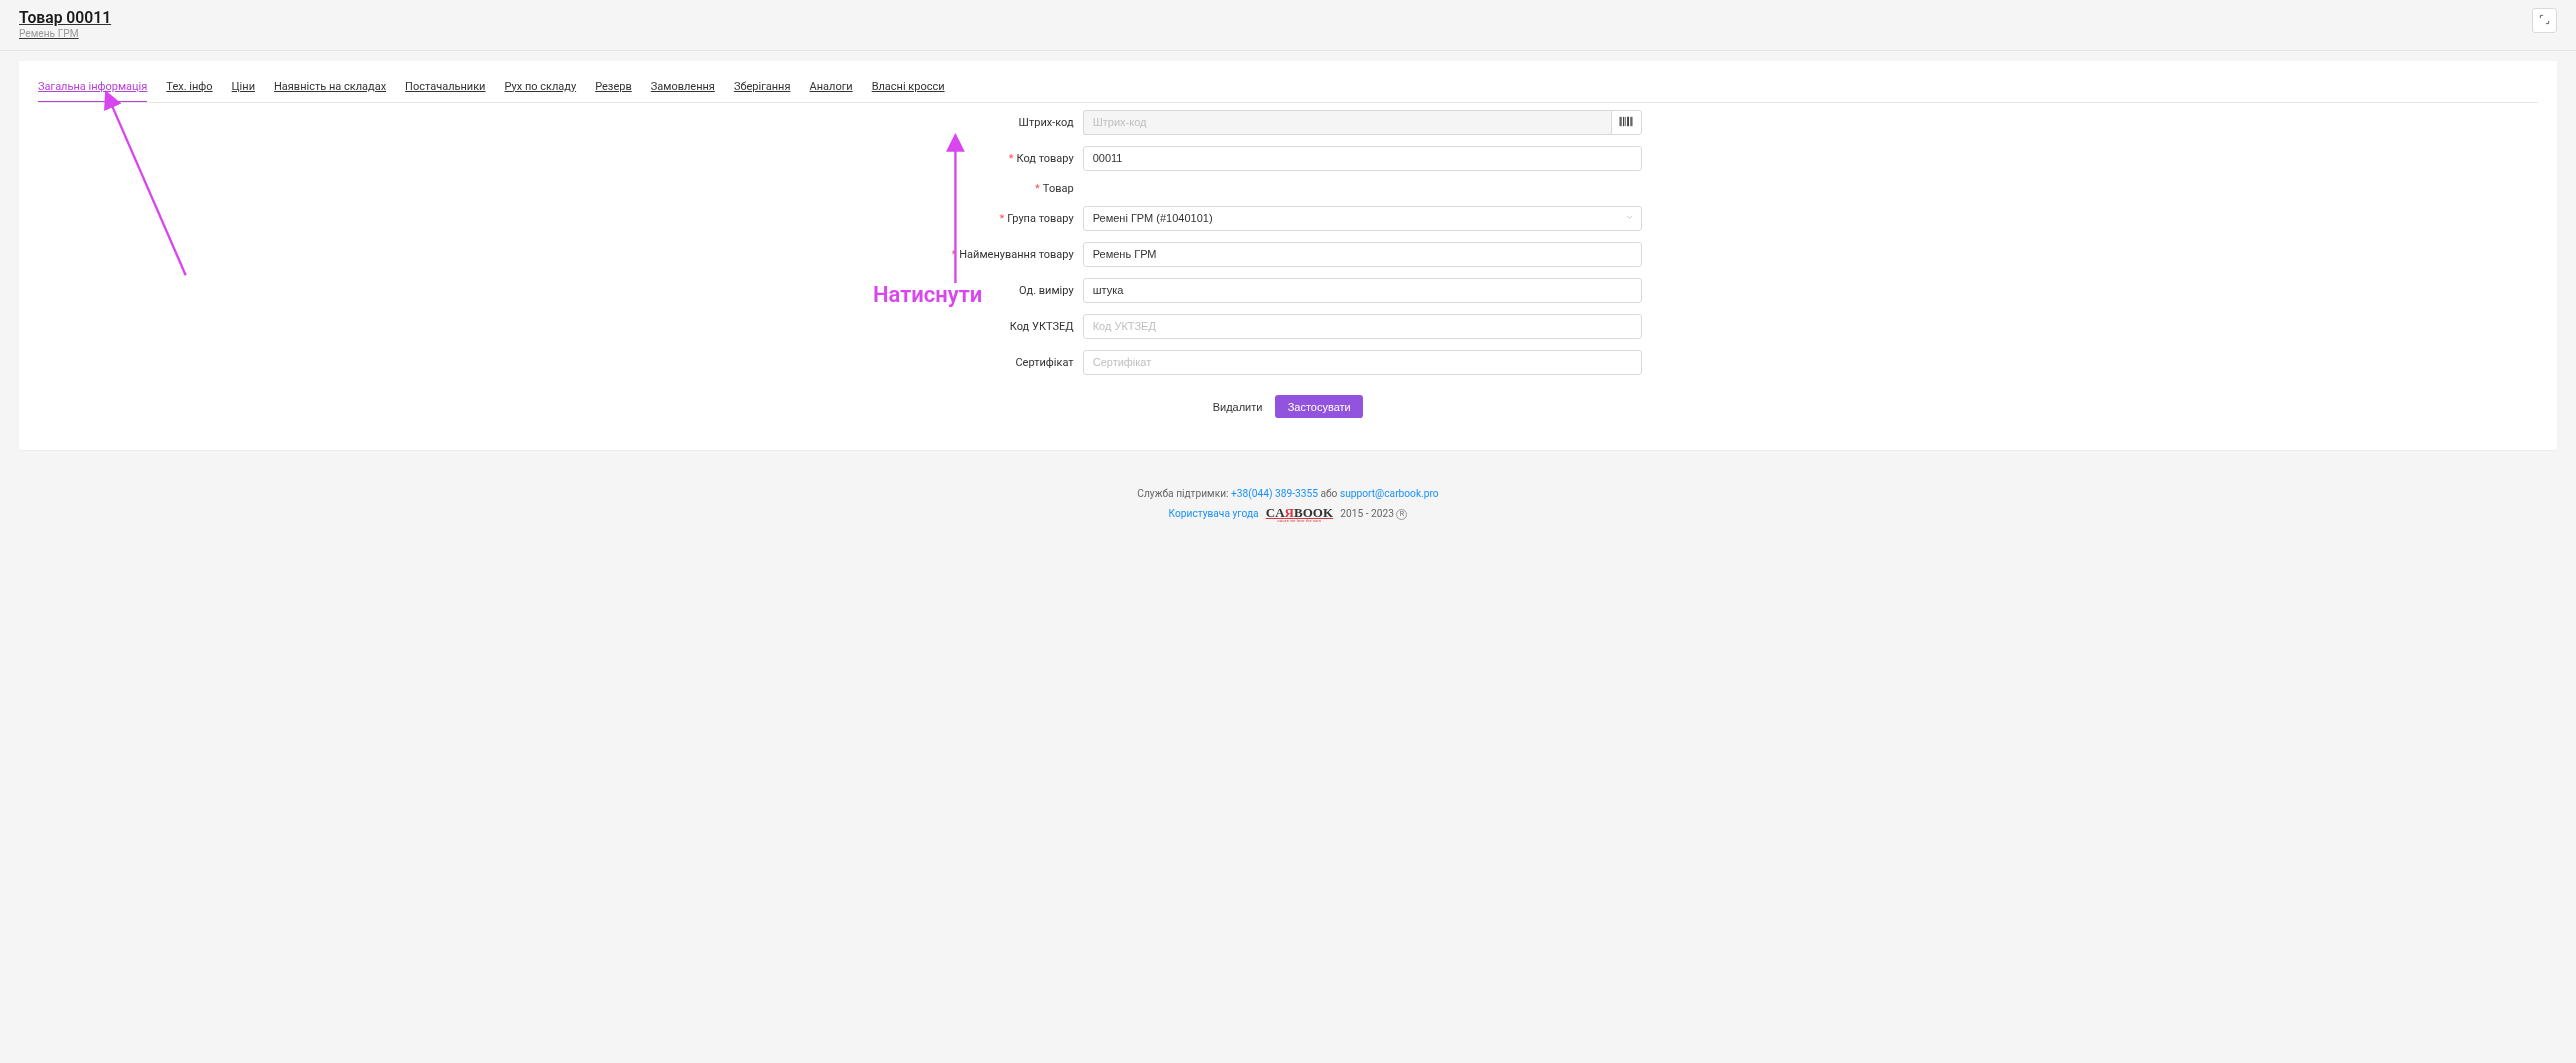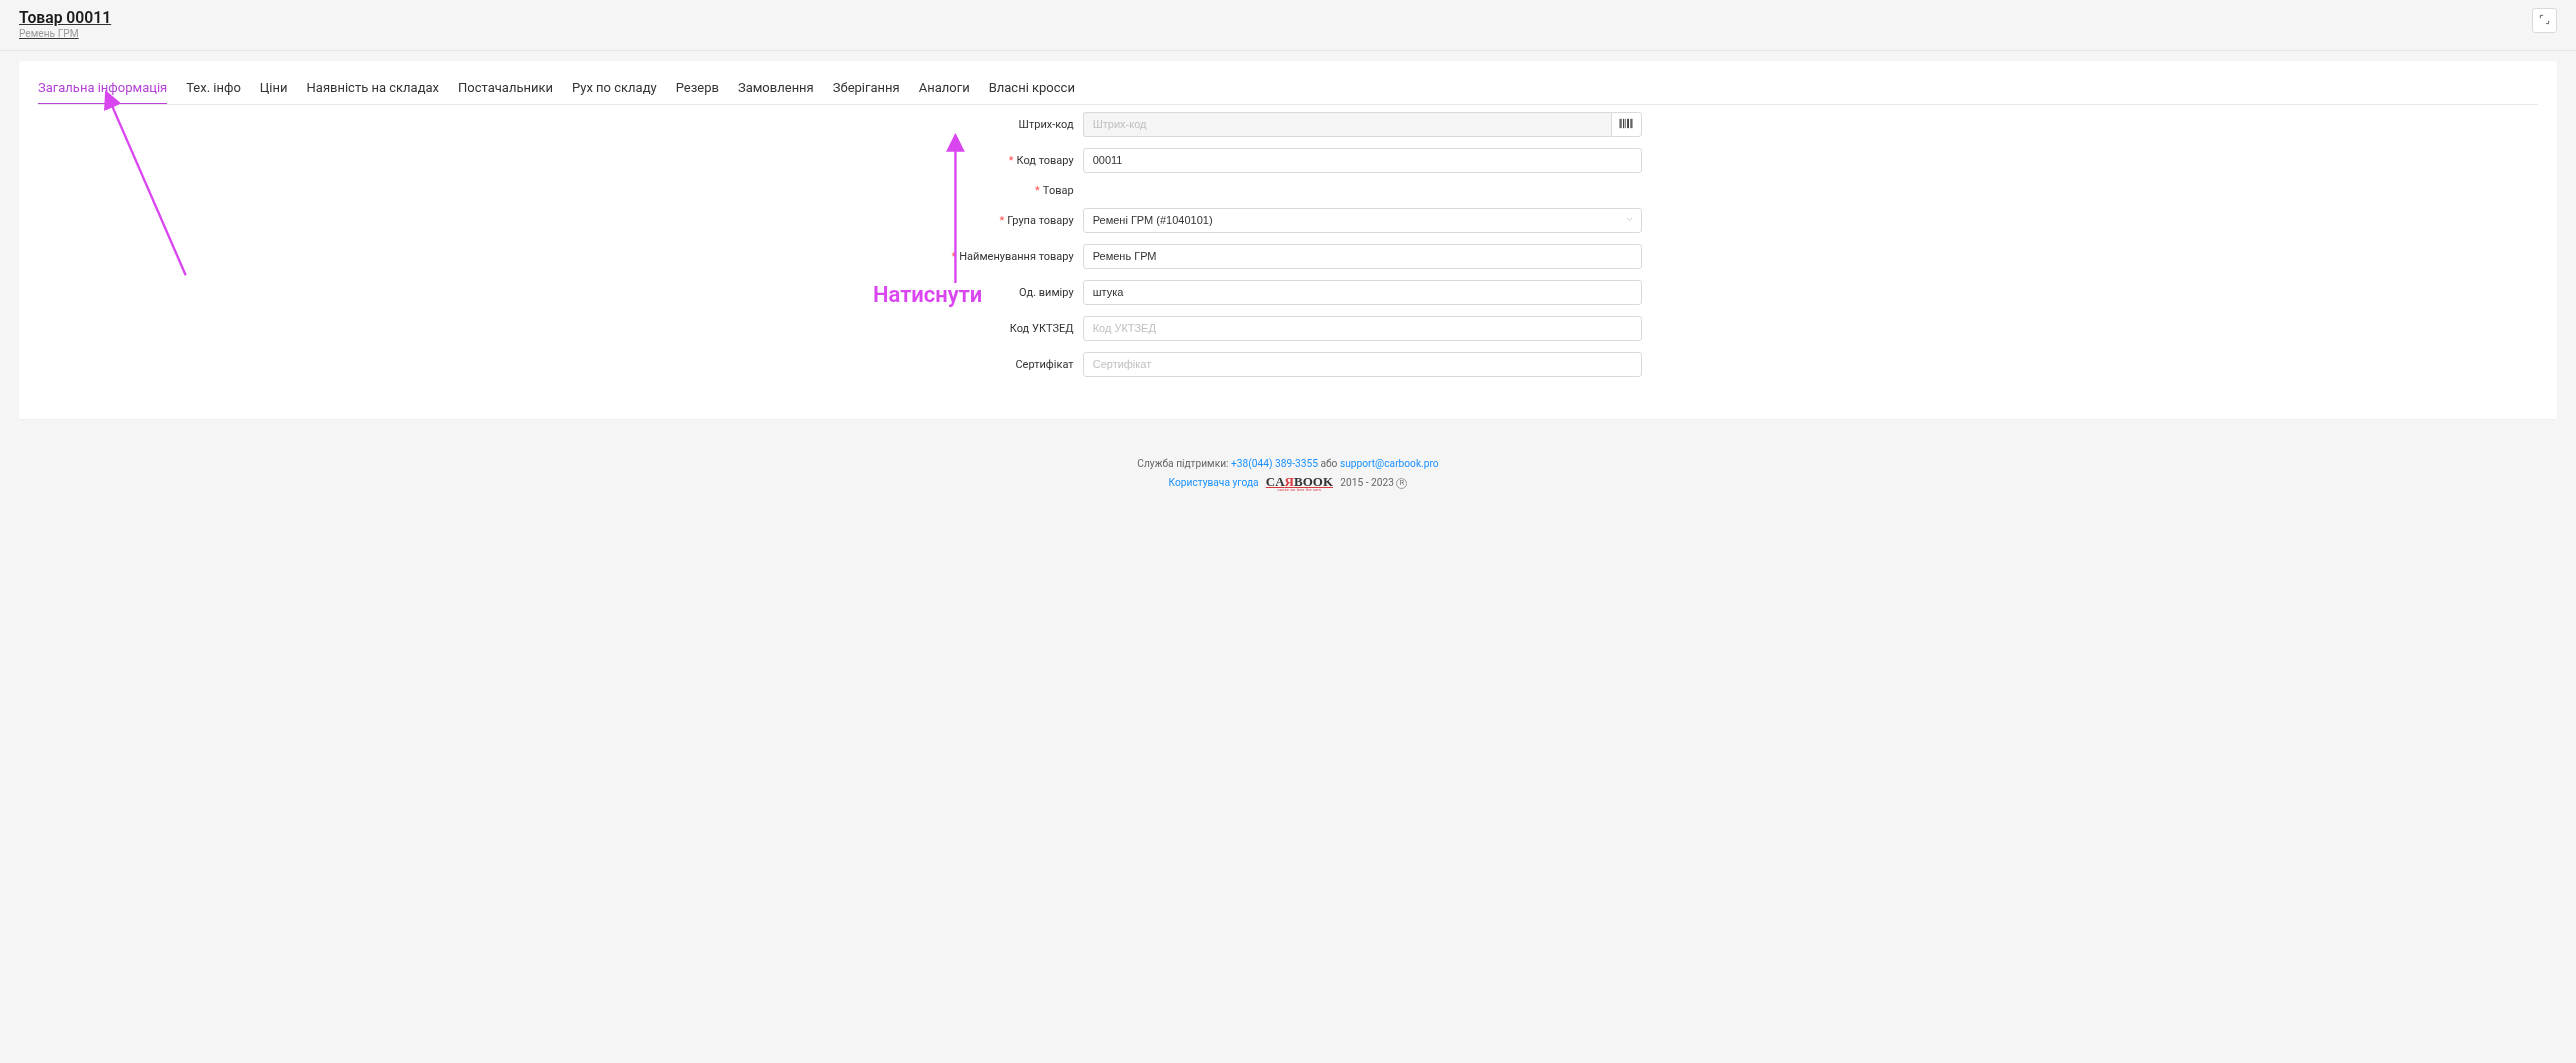--- a/index.html
+++ b/index.html
@@ -52,24 +52,25 @@
   }
   .tabs {
     display: flex;
     gap: 19px;
     border-bottom: 0.8px solid #e8e8e8;
     padding-top: 11px;
   }
   .tab {
     padding: 7.9px 0;
     cursor: pointer;
-    font-size: 13px;
+    font-size: 11px;
     color: #333;
     border-bottom: 1.6px solid transparent;
     white-space: nowrap;
+    text-decoration: underline;
   }
   .tab.active {
     color: #b541d6;
     border-bottom: 1.6px solid #b541d6;
   }
   .form {
     max-width: 708px;
     margin: 7px auto 0;
   }
   .form-row {
@@ -325,20 +326,24 @@
       </div>
     </div>
 
     <div class="form-row">
       <div class="form-label">Сертифікат</div>
       <div class="form-control-wrap">
         <input class="input" placeholder="Сертифікат" style="">
       </div>
     </div>
 
+    <div class="form-actions">
+      <button class="btn-link">Видалити</button>
+      <button class="btn-primary">Застосувати</button>
+    </div>
 
   </div>
 </div>
 
 <div class="footer">
   <div>
     <span>Служба підтримки: </span>
     <a href="#">+38(044) 389-3355</a>
     <span> або </span>
     <a href="#">support@carbook.pro</a>

